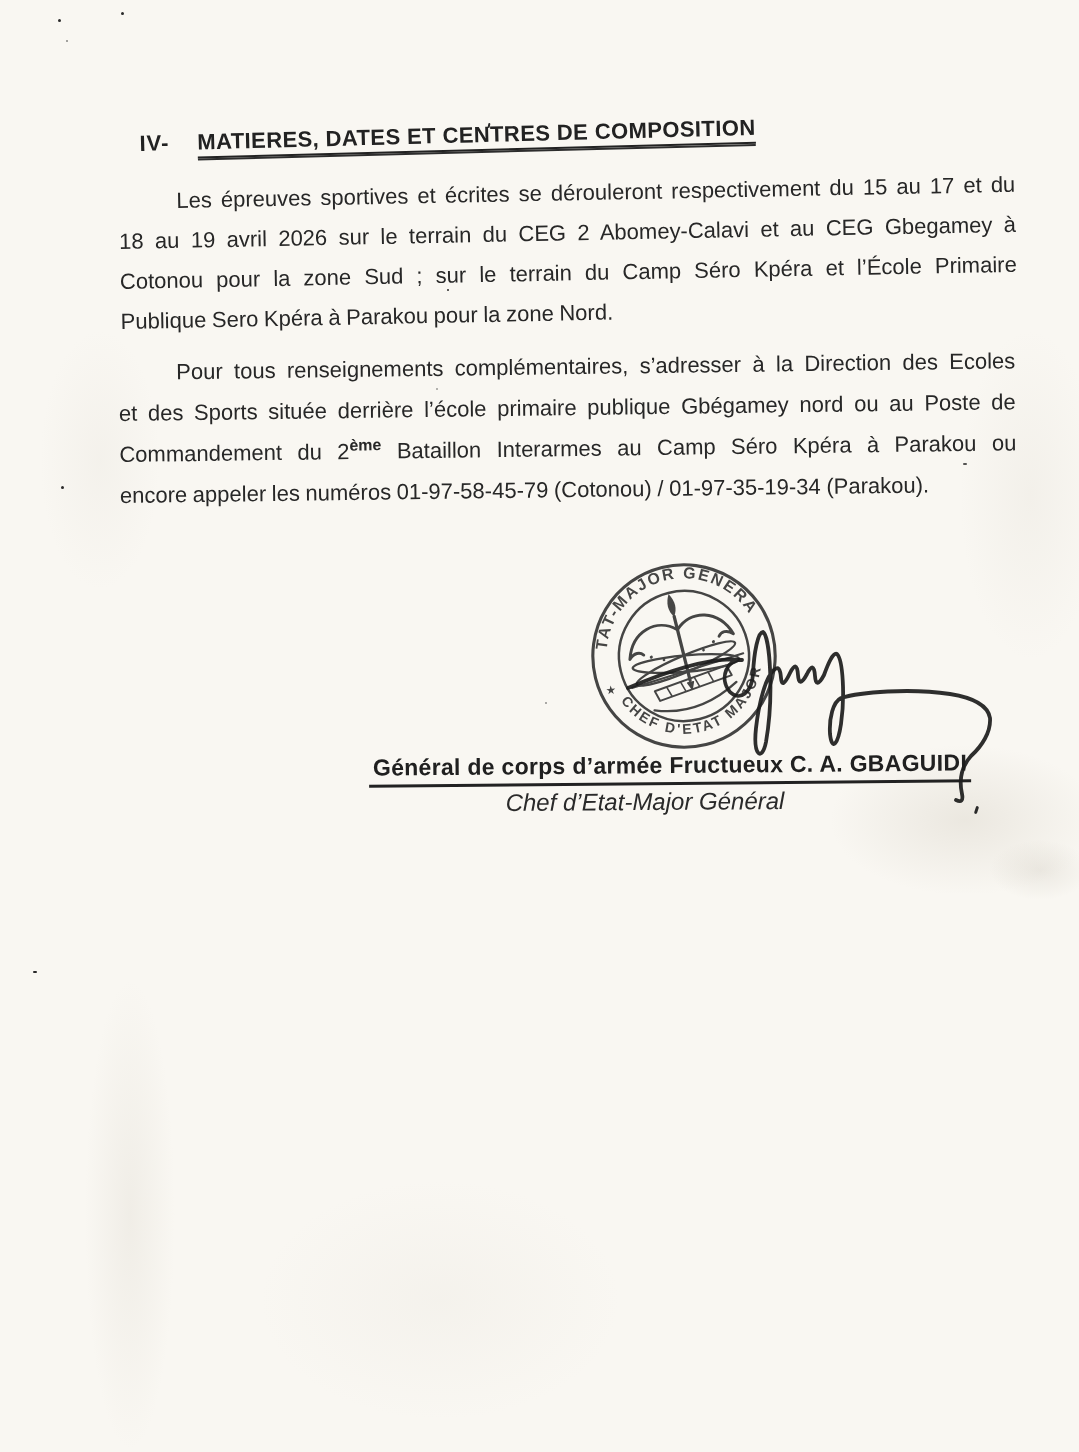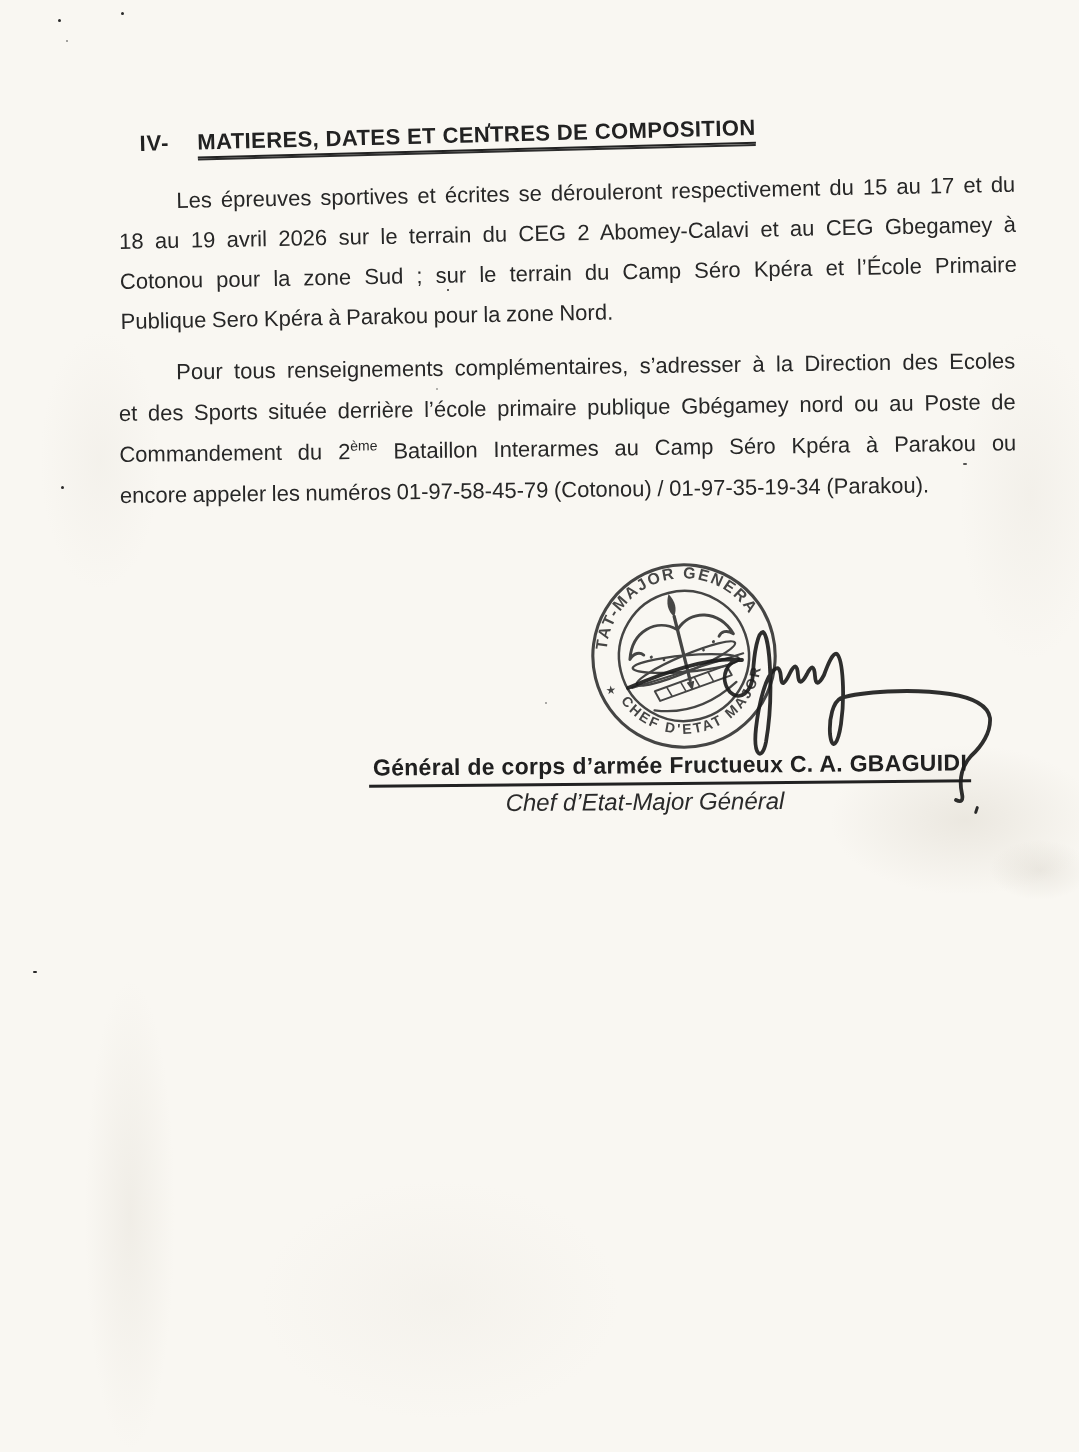--- a/index.html
+++ b/index.html
@@ -40,21 +40,21 @@
   
   .para{position:absolute;left:118px;width:897px;font-size:22px;color:#272727;word-spacing:-.5px;}
   .para1{top:182px;transform:rotate(-1.1deg);transform-origin:left top;}
   .para2{top:352px;transform:rotate(-0.75deg);transform-origin:left top;}
   .jline{height:41px;line-height:41px;text-align:justify;overflow:hidden;}
   .para1 .jline{height:40px;line-height:40px;}
   .jline::after{content:"";display:inline-block;width:100%;height:0;}
   .jline.last{text-align:left;}
   .jline.last::after{content:none;}
   .indent{text-indent:58px;}
-  sup{font-size:14px;vertical-align:super;line-height:0;}
+  sup{font-size:16px;vertical-align:super;line-height:0;font-weight:bold;}
 
   
   .stamp{position:absolute;left:587px;top:559px;width:194px;height:194px;z-index:1;}
   .stamp svg{width:100%;height:100%;}
 
   
   .signature{position:absolute;left:550px;top:556px;width:460px;height:270px;z-index:5;}
 
   
   .sig-name{

